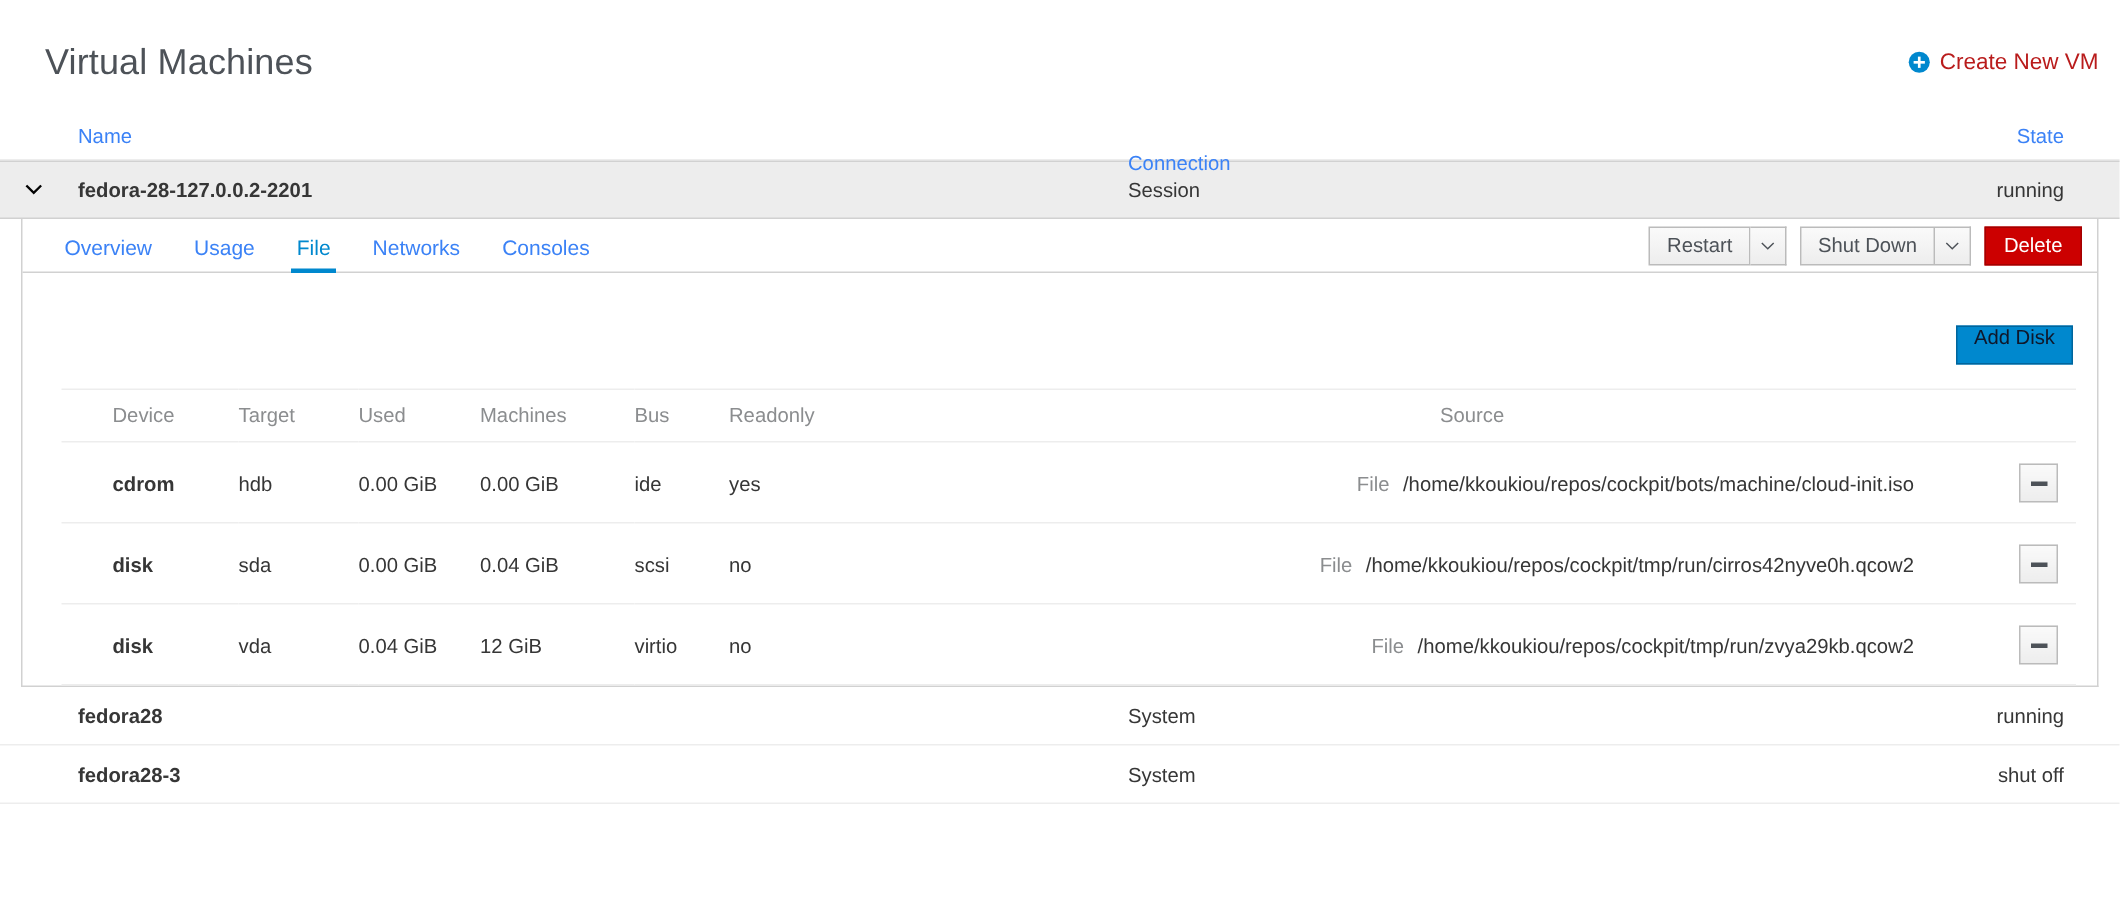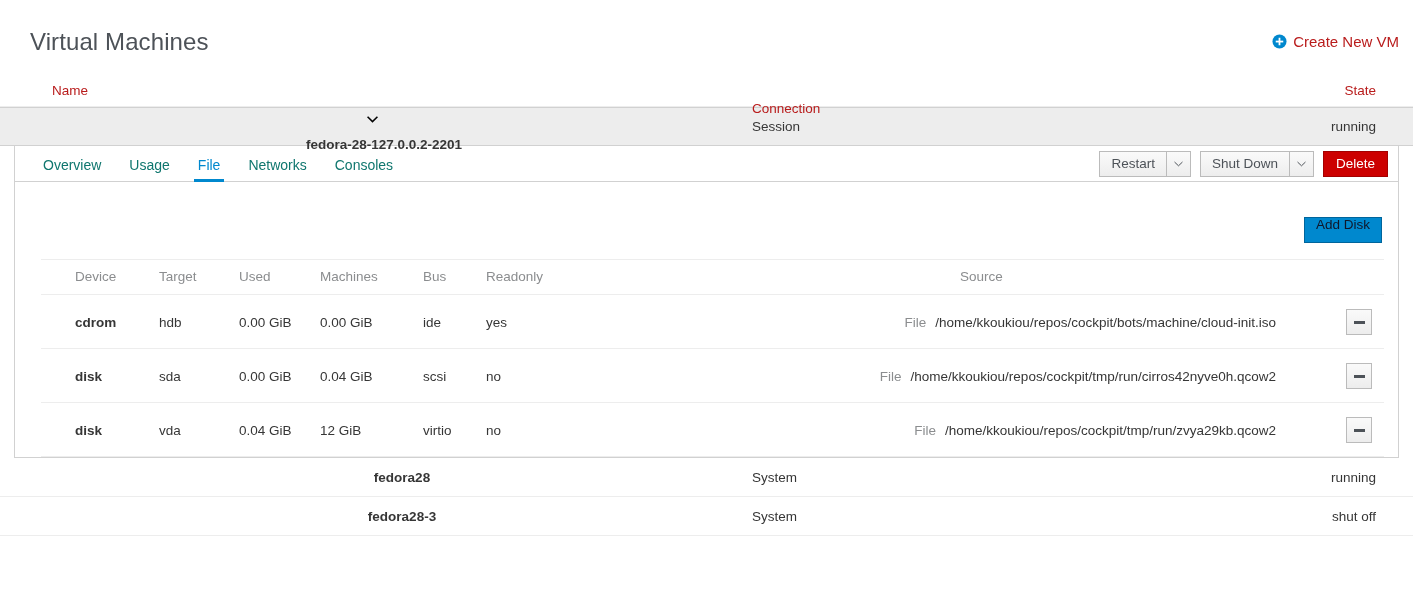--- a/index.html
+++ b/index.html
@@ -65,21 +65,21 @@
     top: 75px;
     left: 0;
     width: 1413px;
   }
   .list-head {
     display: flex;
     align-items: center;
     height: 32px;
     padding: 0 16px;
     box-sizing: border-box;
-    color: #b91c1c;
+    color: #3b82f6;
     font-size: 13.5px;
     border-bottom: 1px solid #ededed;
   }
   .col-name   { width: 736px; padding-left: 36px; box-sizing: border-box; }
   .col-conn   { width: 560px; box-sizing: border-box; margin-top: 36px; }
   .col-state  { flex: 1; text-align: right; box-sizing: border-box; padding-right: 21px;}
 
   .vm-row {
     display: flex;
     align-items: center;
@@ -95,21 +95,20 @@
     background: #ededed;
     border-bottom: 1px solid #d1d1d1;
     border-top: 1px solid #d1d1d1;
   }
   .vm-row .name-cell {
     width: 736px;
     box-sizing: border-box;
     display: flex;
     align-items: center;
     font-weight: bold;
-    flex-direction: column;
   }
   .vm-row .name-cell .chevron {
     width: 36px;
     flex: 0 0 36px;
     display: flex;
     align-items: center;
     color: #030303;
   }
   .vm-row .name-cell .chevron svg { display: block; }
   .vm-row .name-cell .vm-name { padding-left: 0; }
@@ -130,21 +129,21 @@
     position: relative;
     display: flex;
     align-items: flex-end;
     height: 36px;
     border-bottom: 1px solid #d1d1d1;
     padding-left: 14px;
     box-sizing: border-box;
   }
   .tab {
     font-size: 14px;
-    color: #0f766e;
+    color: #3b82f6;
     padding: 0 14px 9px 14px;
     cursor: pointer;
     line-height: 1;
     position: relative;
     white-space: nowrap;
   }
   .tab.active {
     color: #0088ce;
   }
   .tab.active::after {

